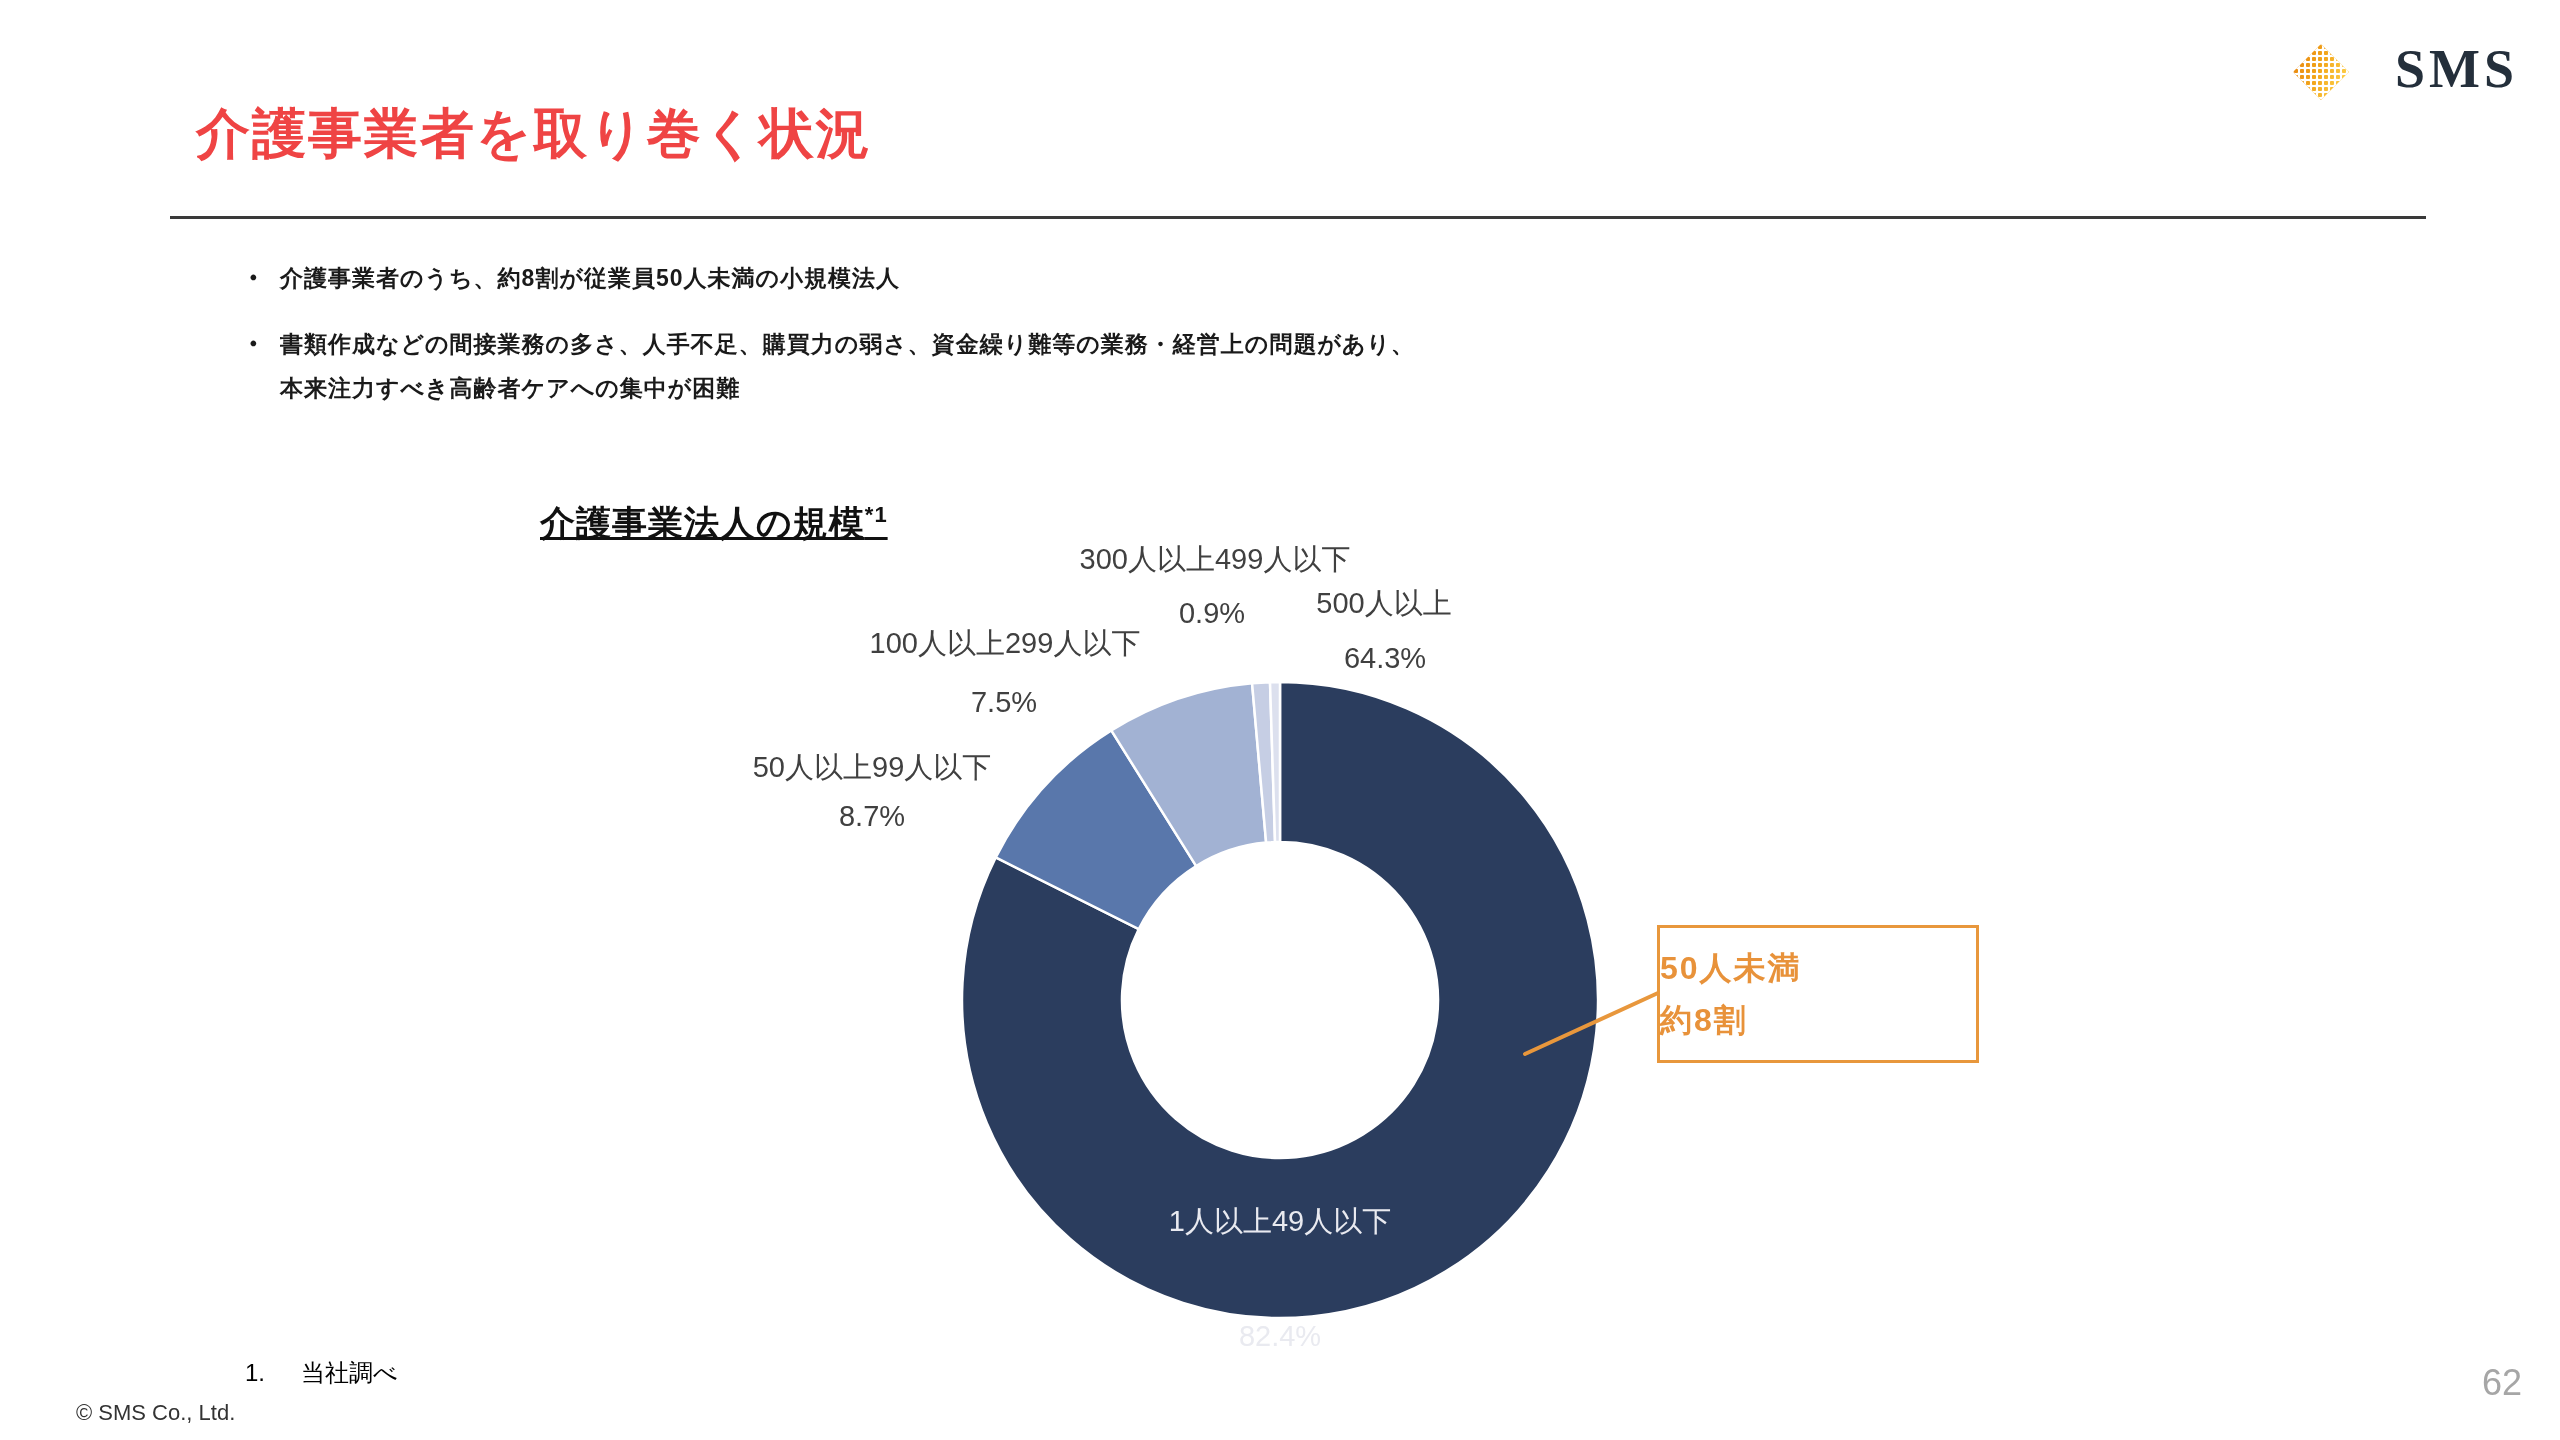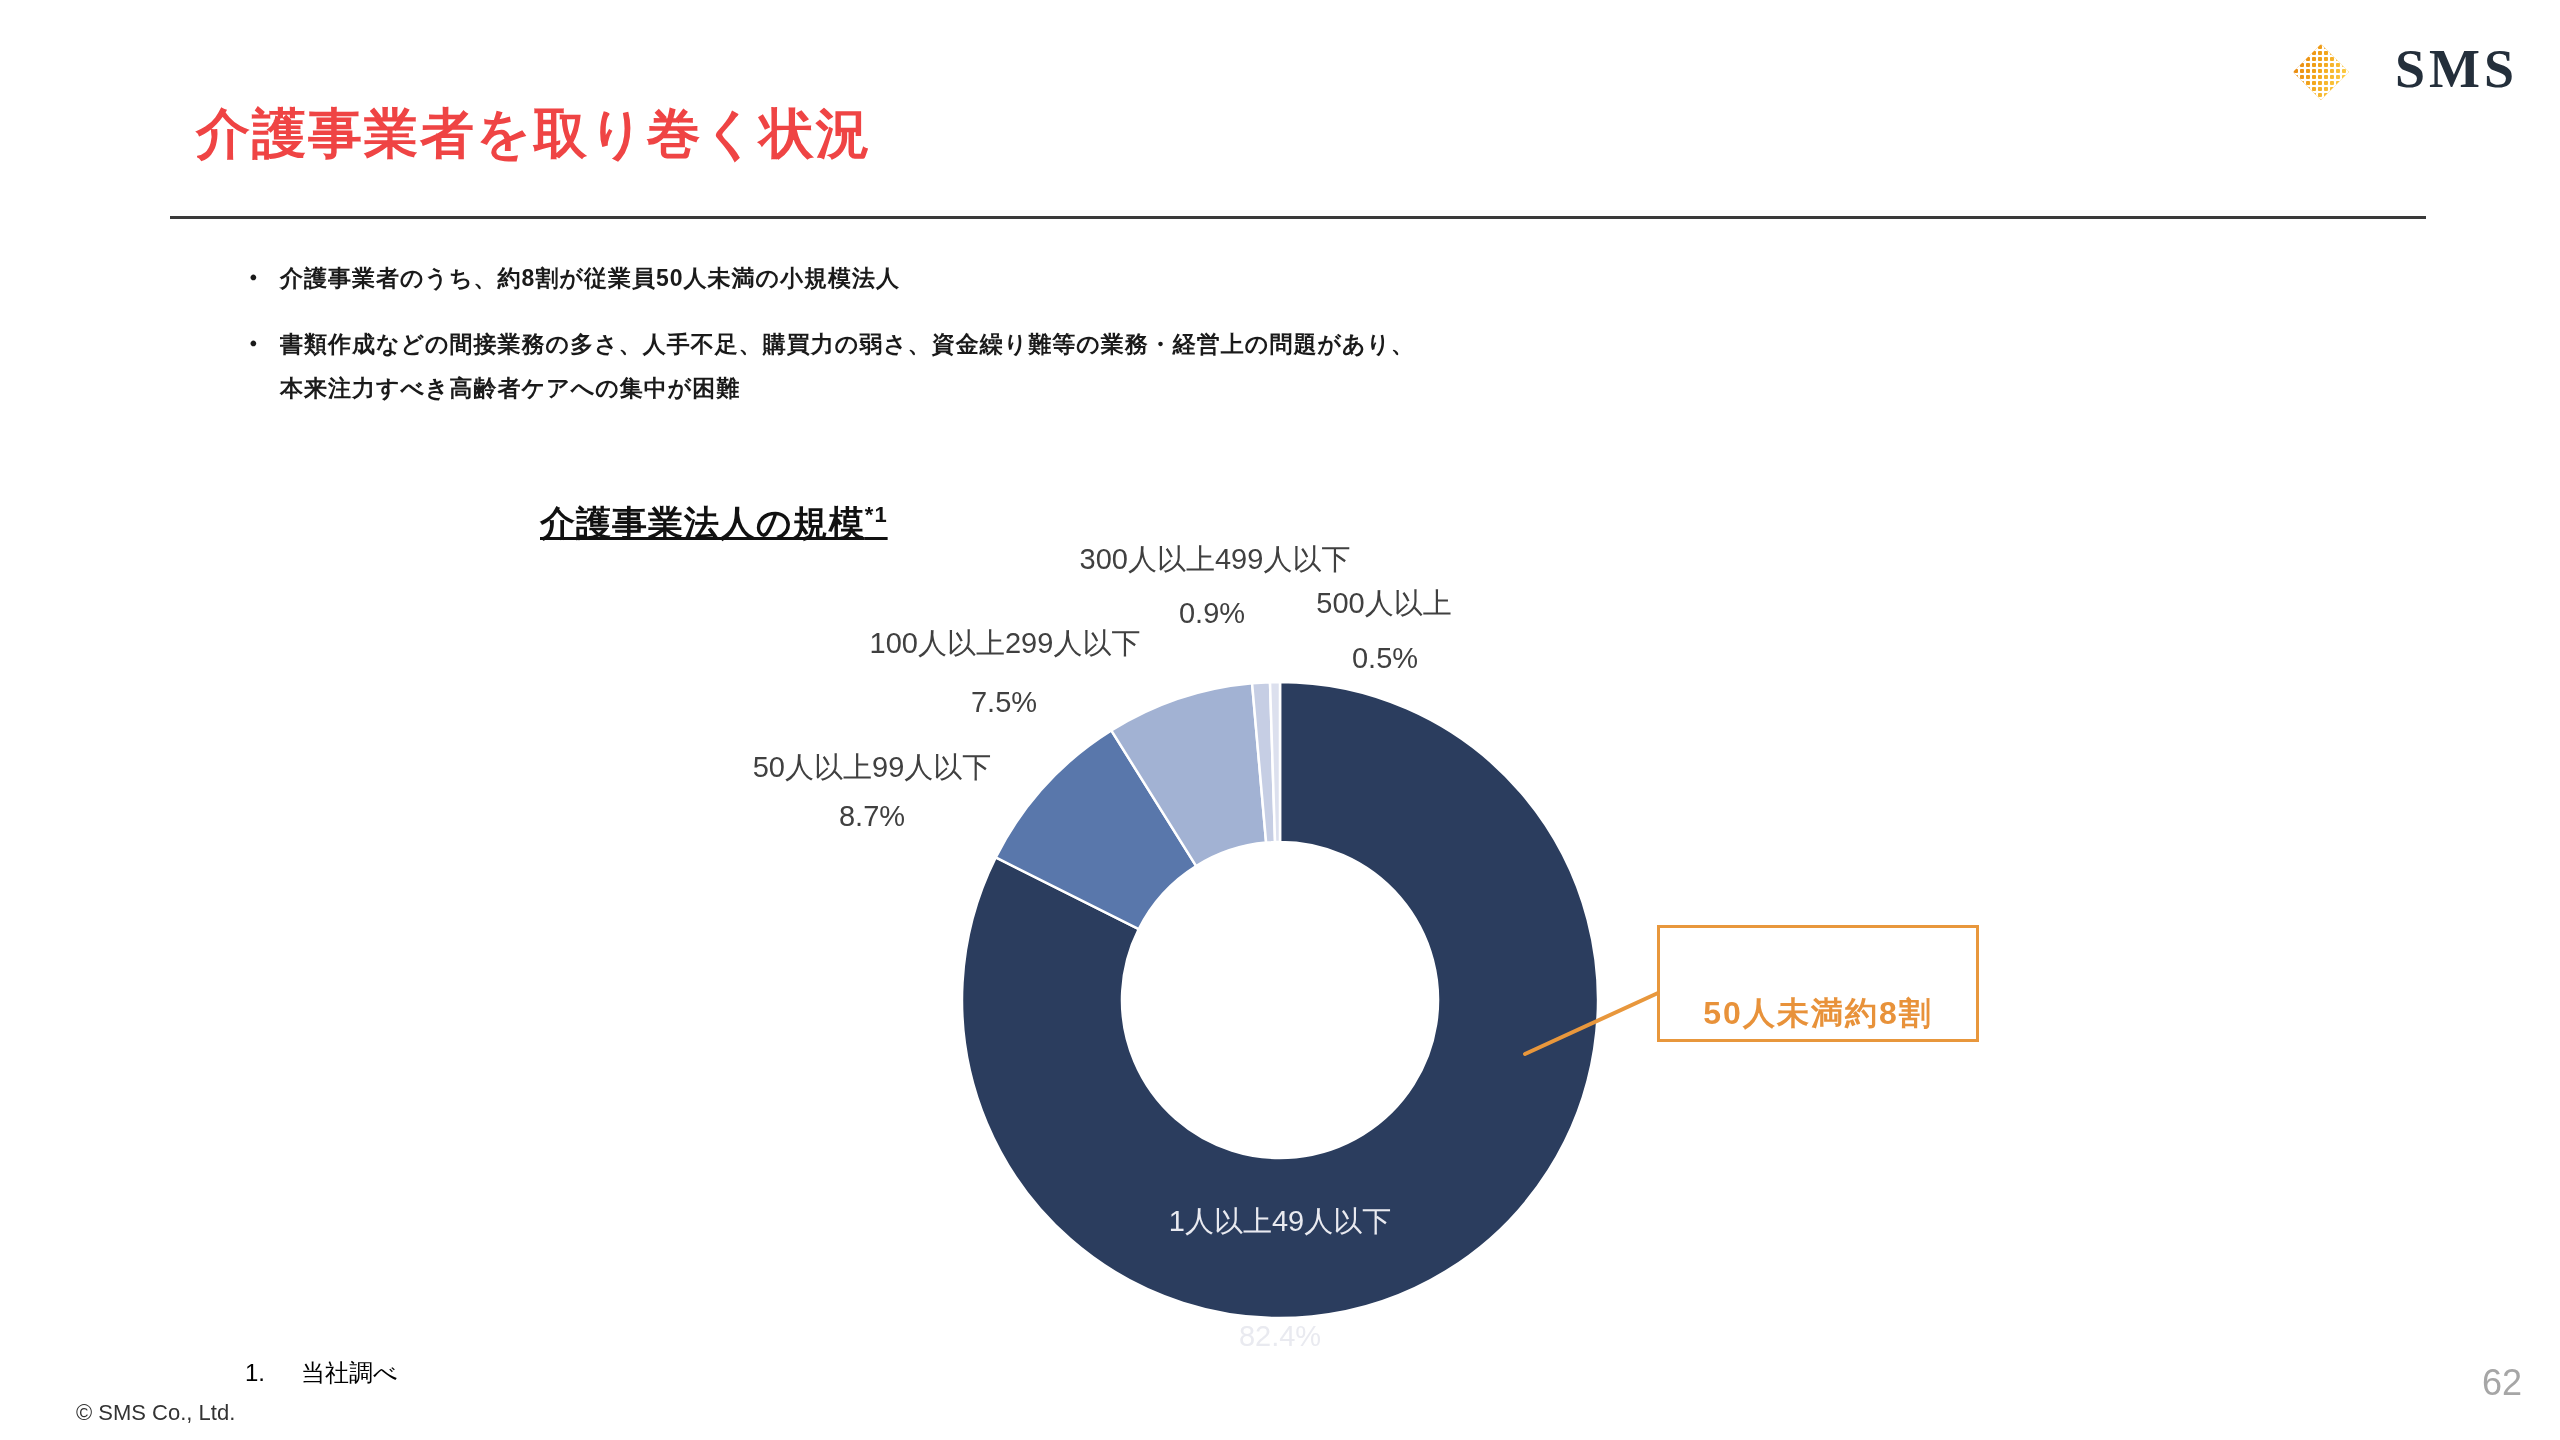--- a/index.html
+++ b/index.html
@@ -47,23 +47,23 @@
   .pos-s4-pct  { left:1385px; top:658px; }
   .pos-s2-name { left:1005px; top:644px; }
   .pos-s2-pct  { left:1004px; top:702px; }
   .pos-s1-name { left:872px;  top:768px; }
   .pos-s1-pct  { left:872px;  top:816px; }
   .pos-s0-name { left:1280px; top:1222px; }
   .pos-s0-pct  { left:1280px; top:1336px; }
 
   
   .callout-line { position:absolute; left:1515px; top:985px; width:150px; height:76px; }
-  .callout-box { position:absolute; left:1657px; top:925px; width:322px; height:117px;
-                 border:3px solid #e8973c; background:#fff; display:flex; flex-direction:row;
-                 align-items:flex-end; justify-content:center; }
+  .callout-box { position:absolute; left:1657px; top:925px; width:322px; height:138px;
+                 border:3px solid #e8973c; background:#fff; display:flex; flex-direction:column;
+                 align-items:flex-start; justify-content:center; }
   .callout-box span { font-size:32px; font-weight:bold; color:#e8923a; line-height:52px;
                       letter-spacing:2px; }
 
   
   .footnote { position:absolute; left:245px; top:1357px; font-size:24px; color:#000000; }
   .footnote .fn-num { display:inline-block; width:56px; }
   .copyright { position:absolute; left:76px; top:1400px; font-size:22px; color:#333; }
   .page-number { position:absolute; left:2482px; top:1362px; font-size:36px; color:#a6a6a6; }
 </style>
 </head>
@@ -99,21 +99,21 @@
         <path d="M 37.76 179.41 A 318 318 0 0 1 153.30 52.44 L 238.18 188.07 A 158 158 0 0 0 180.77 251.16 Z" fill="#5977ab" stroke="#ffffff" stroke-width="2.5"></path>
         <path d="M 153.30 52.44 A 318 318 0 0 1 294.06 5.23 L 308.12 164.61 A 158 158 0 0 0 238.18 188.07 Z" fill="#a2b2d3" stroke="#ffffff" stroke-width="2.5"></path>
         <path d="M 294.06 5.23 A 318 318 0 0 1 312.01 4.16 L 317.04 164.08 A 158 158 0 0 0 308.12 164.61 Z" fill="#c6cee4" stroke="#ffffff" stroke-width="2.5"></path>
         <path d="M 312.01 4.16 A 318 318 0 0 1 322.00 4.00 L 322.00 164.00 A 158 158 0 0 0 317.04 164.08 Z" fill="#dce0ee" stroke="#ffffff" stroke-width="2.5"></path>
       </svg>
   </div>
 
   <div class="lbl pos-s3-name">300人以上499人以下</div>
   <div class="lbl pos-s3-pct">0.9%</div>
   <div class="lbl pos-s4-name">500人以上</div>
-  <div class="lbl pos-s4-pct">0.5%</div>
+  <div class="lbl pos-s4-pct">64.3%</div>
   <div class="lbl pos-s2-name">100人以上299人以下</div>
   <div class="lbl pos-s2-pct">7.5%</div>
   <div class="lbl pos-s1-name">50人以上99人以下</div>
   <div class="lbl pos-s1-pct">8.7%</div>
 
   <div class="lbl lbl-inner pos-s0-name">1人以上49人以下</div>
   <div class="lbl lbl-inner pos-s0-pct">82.4%</div>
 
   <svg class="callout-line" viewBox="0 0 150 76">
     <line x1="10" y1="69" x2="143" y2="8" stroke="#e8973c" stroke-width="4" stroke-linecap="round"></line>

